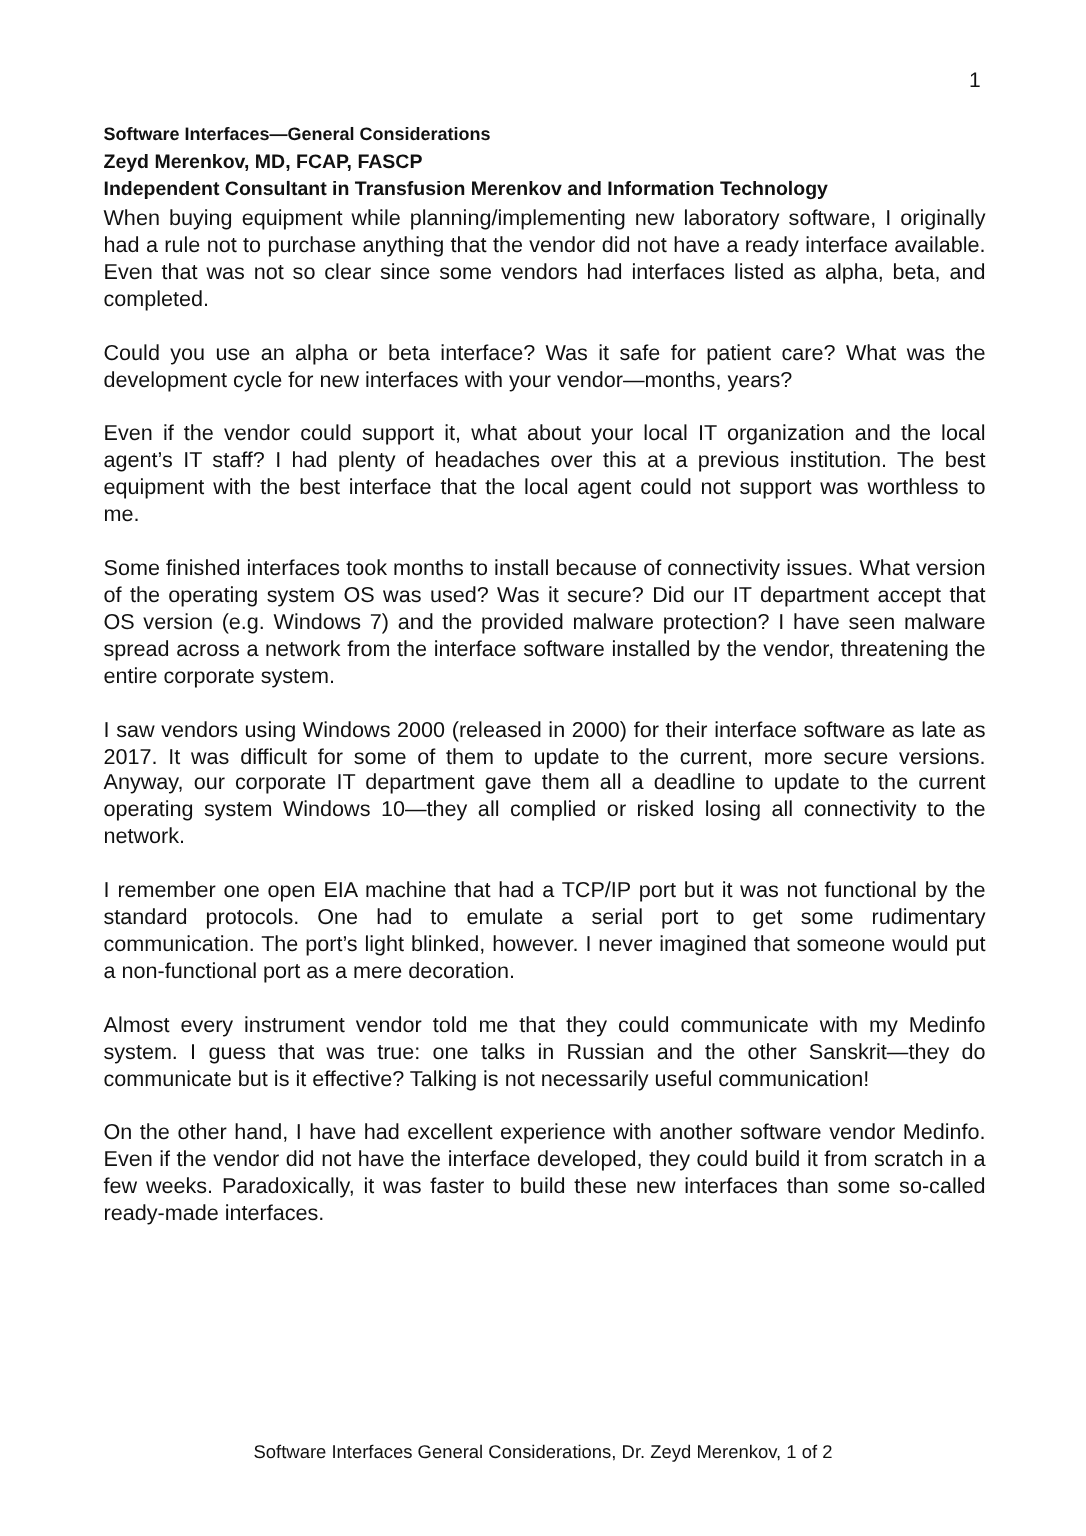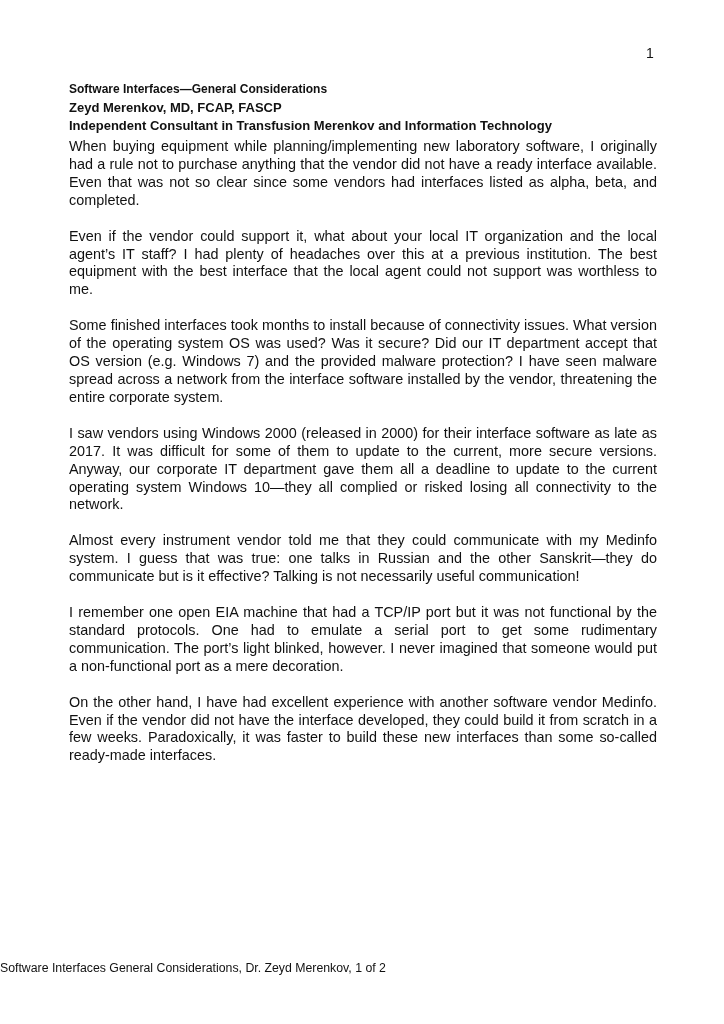--- a/index.html
+++ b/index.html
@@ -6,36 +6,37 @@
   body { width: 724px; height: 1024px; position: relative; overflow: hidden;
          font-family: "Liberation Sans", sans-serif; color: #111; }
   .page-number { position: absolute; top: 45px; left: 646px; font-size: 14px; }
   .header { position: absolute; top: 80px; left: 69px; width: 590px; }
   .header div { font-weight: bold; font-size: 13px; line-height: 18.5px; }
   .header .title { font-size: 12px; }
   .body { position: absolute; top: 138px; left: 69px; width: 588px; }
   .body p { margin: 0 0 18px 0; font-size: 14.4px; line-height: 17.9px;
             text-align: justify; }
   .footer { position: absolute; top: 961px; left: 0; width: 724px;
-            text-align: left; font-size: 12.3px; }
+            text-align: center; font-size: 12.3px; }
 </style>
 </head>
 <body>
 
 <div class="page-number">1</div>
 
 <div class="header">
   <div class="title">Software Interfaces—General Considerations</div>
   <div>Zeyd Merenkov, MD, FCAP, FASCP</div>
   <div>Independent Consultant in Transfusion Merenkov and Information Technology</div>
 </div>
 
 <div class="body">
   <p>When buying equipment while planning/implementing new laboratory software, I originally had a rule not to purchase anything that the vendor did not have a ready interface available. Even that was not so clear since some vendors had interfaces listed as alpha, beta, and completed.</p>
+  <p>Could you use an alpha or beta interface?  Was it safe for patient care?  What was the development cycle for new interfaces with your vendor—months, years?</p>
   <p>Even if the vendor could support it, what about your local IT organization and the local agent’s IT staff?  I had plenty of headaches over this at a previous institution.  The best equipment with the best interface that the local agent could not support was worthless to me.</p>
   <p>Some finished interfaces took months to install because of connectivity issues.  What version of the operating system OS was used?  Was it secure?  Did our IT department accept that OS version (e.g. Windows 7) and the provided malware protection?  I have seen malware spread across a network from the interface software installed by the vendor, threatening the entire corporate system.</p>
   <p>I saw vendors using Windows 2000 (released in 2000) for their interface software as late as 2017.  It was difficult for some of them to update to the current, more secure versions.  Anyway, our corporate IT department gave them all a deadline to update to the current operating system Windows 10—they all complied or risked losing all connectivity to the network.</p>
+  <p>I remember one open EIA machine that had a TCP/IP port but it was not functional by the standard protocols.  One had to emulate a serial port to get some rudimentary communication.  The port’s light blinked, however.  I never imagined that someone would put a non-functional port as a mere decoration.</p>
   <p>Almost every instrument vendor told me that they could communicate with my Medinfo system.  I guess that was true:  one talks in Russian and the other Sanskrit—they do communicate but is it effective?  Talking is not necessarily useful communication!</p>
-  <p>I remember one open EIA machine that had a TCP/IP port but it was not functional by the standard protocols.  One had to emulate a serial port to get some rudimentary communication.  The port’s light blinked, however.  I never imagined that someone would put a non-functional port as a mere decoration.</p>
   <p>On the other hand, I have had excellent experience with another software vendor Medinfo. Even if the vendor did not have the interface developed, they could build it from scratch in a few weeks.  Paradoxically, it was faster to build these new interfaces than some so-called ready-made interfaces.</p>
 </div>
 
 <div class="footer">Software Interfaces General Considerations, Dr. Zeyd Merenkov, 1 of 2</div>
 
 </body></html>

